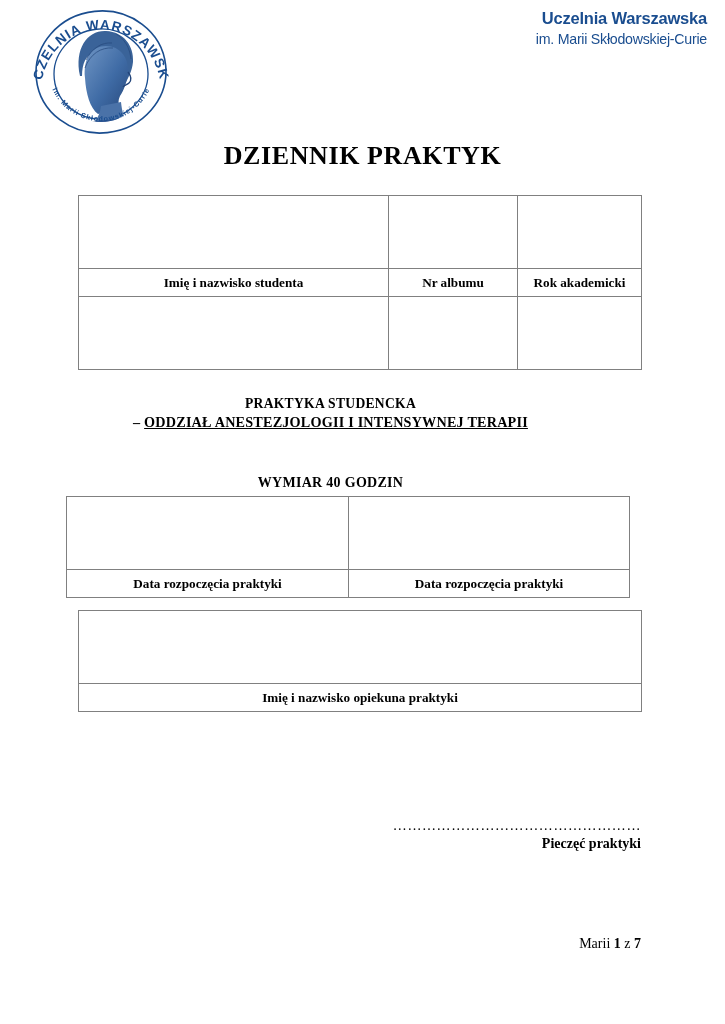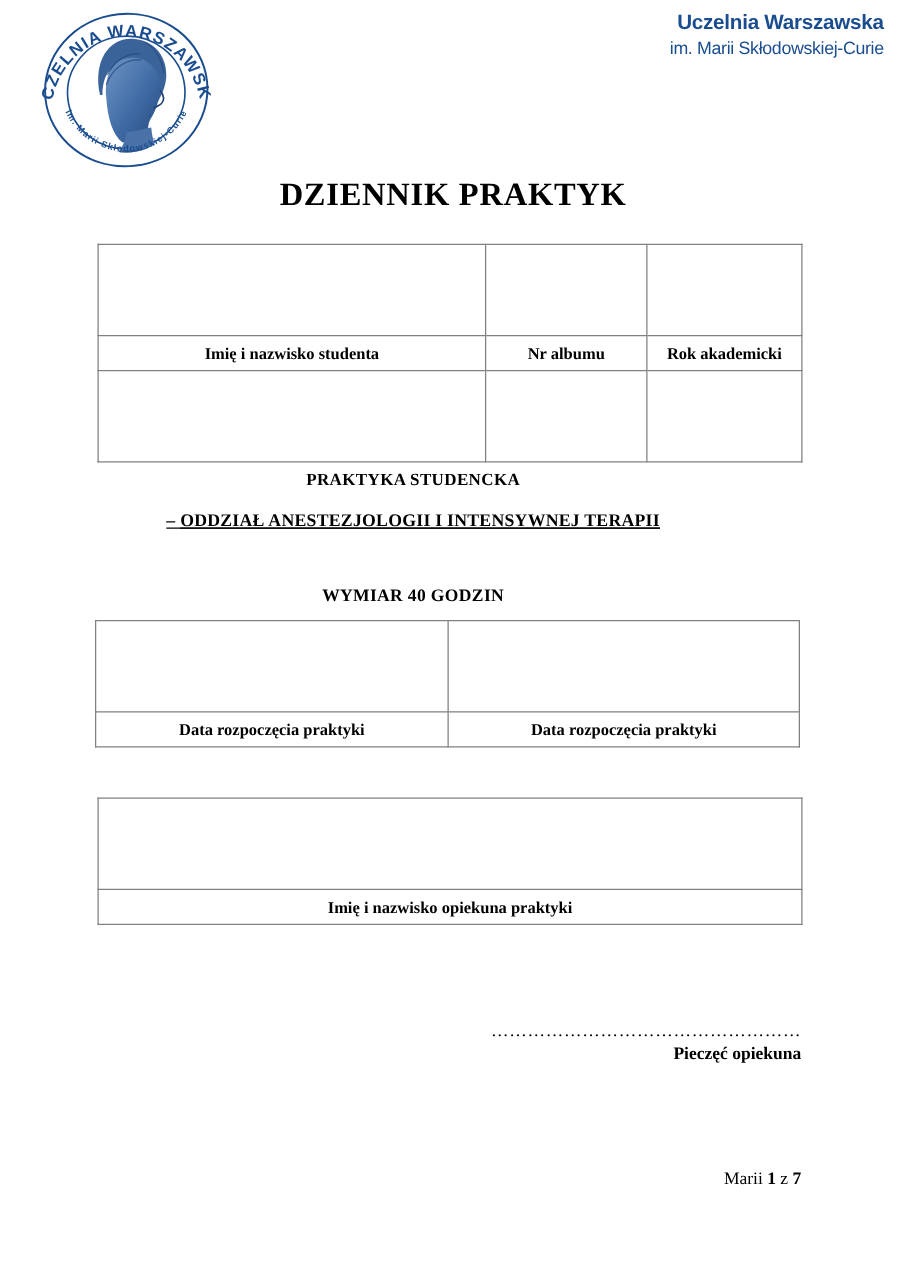--- a/index.html
+++ b/index.html
@@ -82,42 +82,41 @@
   .blank-cell { height: 68px; }
   .label-cell {
     height: 23px;
     text-align: center;
     font-size: 13.2px;
     font-weight: bold;
     white-space: nowrap;
   }
 
   #table-student { left: 78px; top: 195px; width: 563px; }
-  #table-dates   { left: 76px; top: 496px; width: 563px; border-radius: 15px; }
-  #table-mentor  { left: 78px; top: 638px; width: 563px; }
+  #table-dates   { left: 66px; top: 496px; width: 563px; border-radius: 15px; }
+  #table-mentor  { left: 78px; top: 610px; width: 563px; }
 
   
   #practice-block {
     position: absolute;
     left: 0;
-    top: 376px;
+    top: 396px;
     width: 661px;
     text-align: center;
   }
   #practice-title {
     font-size: 13.6px;
     font-weight: bold;
     letter-spacing: 0.3px;
   }
   #practice-dept {
     font-size: 14.2px;
     font-weight: bold;
     letter-spacing: 0.2px;
-    margin-top: 17px;
-    text-decoration: underline;
+    margin-top: 2px;
   }
   #practice-dept .underline-part {
     text-decoration: underline;
   }
   #practice-hours {
     font-size: 14px;
     font-weight: bold;
     margin-top: 44px;
     letter-spacing: 0.3px;
   }
@@ -288,16 +287,16 @@
       <td class="blank-cell"></td>
     </tr>
     <tr>
       <td class="label-cell">Imię i nazwisko opiekuna praktyki</td>
     </tr>
   </tbody>
 </table>
 
 <div id="stamp-block">
   <div id="stamp-dots">……………………………………………</div>
-  <div id="stamp-label">Pieczęć opiekuna</div>
+  <div id="stamp-label">Pieczęć praktyki</div>
 </div>
 
 <div id="page-footer"><span>Marii </span><b>1</b><span> z </span><b>7</b></div>
 
 </body></html>

